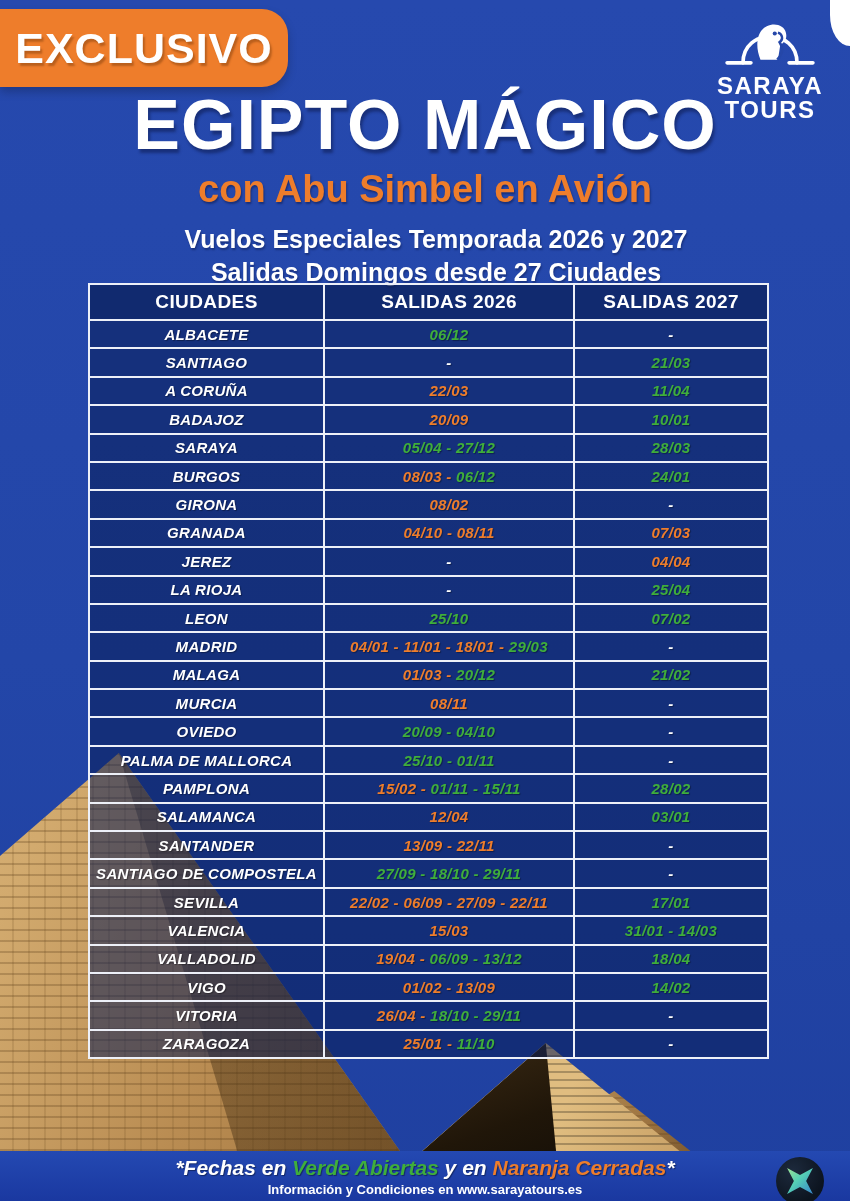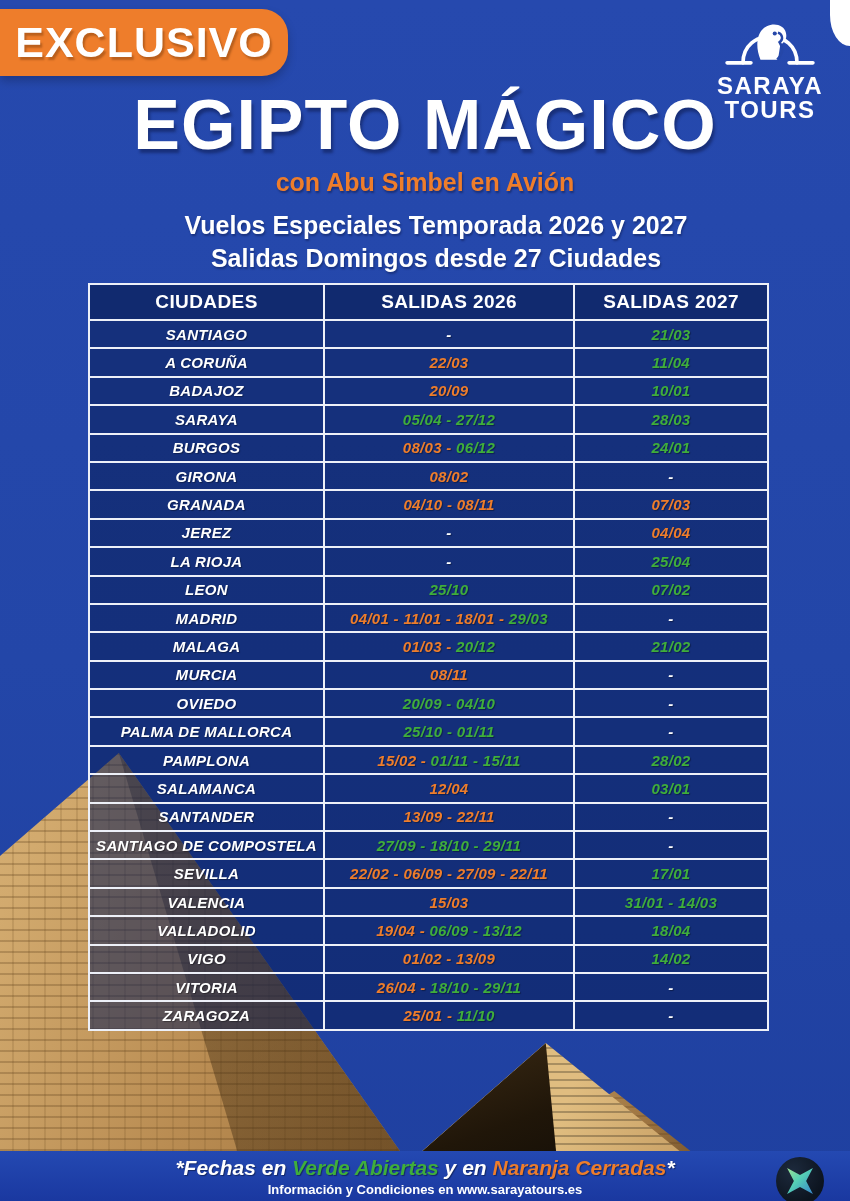--- a/index.html
+++ b/index.html
@@ -39,39 +39,39 @@
   }
   .pyr-dark-face::after{
     content:"";position:absolute;inset:0;
     background:linear-gradient(160deg,#3c2b15 0%,#201609 55%,#120d06 100%);
     clip-path:polygon(48% 0,52% 100%,0 100%);
   }
   
   .corner-white{position:absolute;top:0;right:0;width:20px;height:46px;background:#ffffff;
     border-bottom-left-radius:22px 34px;z-index:3;}
   .badge{
-    position:absolute;z-index:3;left:0;top:9px;width:288px;height:67px;
+    position:absolute;z-index:3;left:0;top:9px;width:288px;height:78px;
     background:var(--orange,#ee7d2b);border-radius:0 26px 26px 0;
     display:flex;align-items:center;justify-content:center;
     box-shadow:0 5px 10px rgba(0,0,0,.22);
   }
   .badge span{
     color:#fff;font-size:43px;font-weight:800;letter-spacing:1px;
     text-shadow:2px 3px 2px rgba(90,40,0,.35);
   }
   .logo{position:absolute;z-index:3;top:12px;right:14px;width:132px;text-align:center;color:#fff;}
   .logo svg{width:96px;height:62px;display:block;margin:0 auto;}
   .logo .l1,.logo .l2{font-weight:800;font-size:24px;line-height:1.02;letter-spacing:1.5px;}
   .titles{position:absolute;z-index:2;left:0;top:90px;width:100%;text-align:center;color:#fff;}
   .title-main{
     font-size:70px;font-weight:800;letter-spacing:1px;line-height:1;
     text-shadow:2px 4px 3px rgba(8,18,60,.45);
   }
   .title-sub{
-    margin-top:8px;font-size:25px;font-weight:800;color:var(--orange,#ee7d2b);
+    margin-top:8px;font-size:38px;font-weight:800;color:var(--orange,#ee7d2b);
     text-shadow:1px 2px 2px rgba(8,18,60,.45);
   }
   .title-line{font-size:25px;font-weight:700;line-height:1.3;text-shadow:1px 2px 2px rgba(8,18,60,.4);padding-left:22px;}
   .title-lines{margin-top:12px;}
   
   .tablewrap{position:absolute;z-index:2;left:88px;top:283px;width:679px;}
   table.cities{border-collapse:collapse;table-layout:fixed;width:679px;}
   table.cities col.c1{width:235px;} table.cities col.c2{width:250px;} table.cities col.c3{width:194px;}
   table.cities th,table.cities td{
     border:2.4px solid #edf0f8;background:rgba(10,30,86,.55);
@@ -148,20 +148,25 @@
         </colgroup>
       <thead>
         <tr>
           <th>CIUDADES</th>
           <th>SALIDAS 2026</th>
           <th>SALIDAS 2027</th>
         </tr>
       </thead>
       <tbody>
           <tr>
+            <td>ALBACETE</td>
+            <td><span class="c-green">06/12</span></td>
+            <td><span class="c-white">-</span></td>
+          </tr>
+          <tr>
             <td>SANTIAGO</td>
             <td><span class="c-white">-</span></td>
             <td><span class="c-green">21/03</span></td>
           </tr>
           <tr>
             <td>A CORUÑA</td>
             <td><span class="c-orange">22/03</span></td>
             <td><span class="c-green">11/04</span></td>
           </tr>
           <tr>

